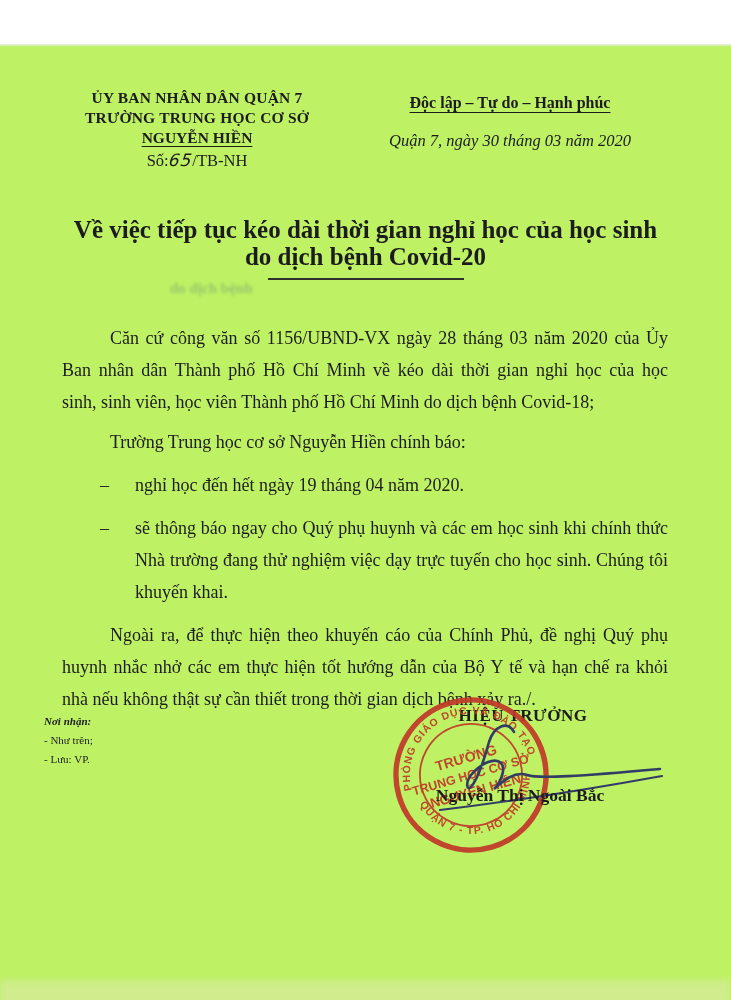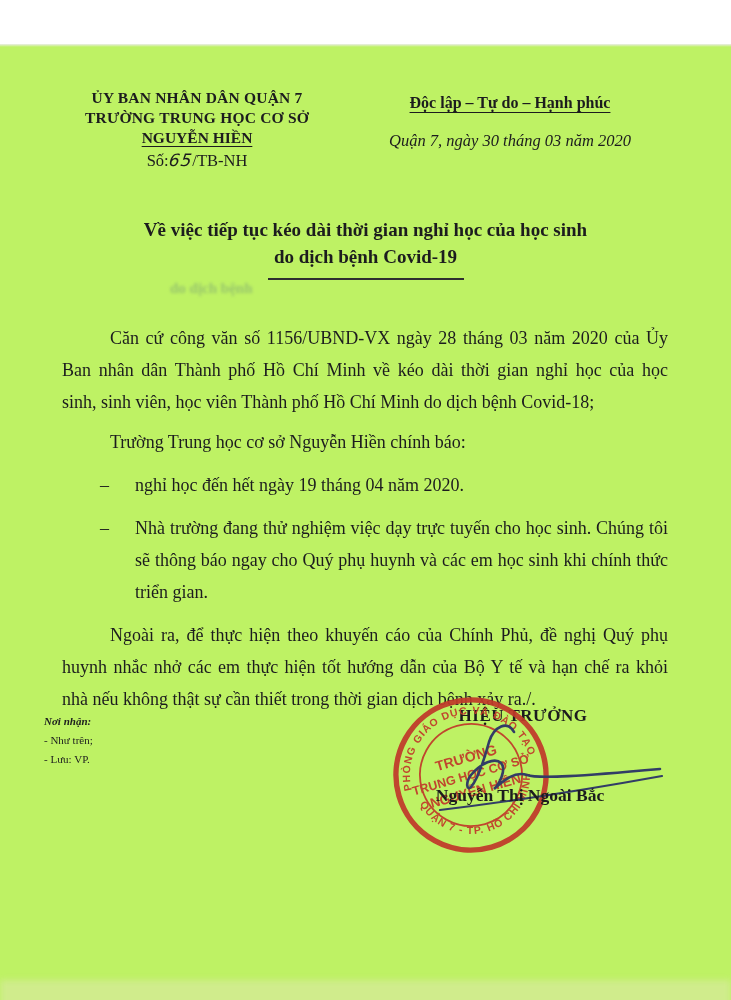--- a/index.html
+++ b/index.html
@@ -25,21 +25,21 @@
     font-family:"DejaVu Sans",sans-serif;font-style:italic;font-size:17px;
     letter-spacing:1px;display:inline-block;transform:skewX(-8deg);
   }
   .hdr-right{position:absolute;top:46px;left:342px;width:336px;text-align:center;line-height:21px;}
   .hdr-right .nat{font-weight:bold;font-size:16px;letter-spacing:.2px;}
   .hdr-right .motto{font-weight:bold;font-size:16px;text-decoration:underline;text-underline-offset:4px;margin-top:2px;}
   .hdr-right .pdate{font-style:italic;font-size:16.5px;margin-top:17px;}
   
   .title{position:absolute;top:172px;left:0;width:731px;text-align:center;}
   .title .t1{font-weight:bold;font-size:20px;margin-bottom:5px;}
-  .title .t2,.title .t3{font-weight:bold;font-size:19px;line-height:27px;}
+  .title .t2,.title .t3{font-weight:bold;font-size:25px;line-height:27px;}
   .title-rule{width:196px;border:none;border-top:2px solid #2f2f2f;margin:8px auto 0 auto;}
   
   .body{position:absolute;top:278px;left:62px;width:606px;font-size:18px;line-height:32px;}
   .jline{text-align:justify;text-align-last:justify;white-space:nowrap;overflow:visible;}
   .jlast{text-align:left;white-space:nowrap;}
   .indent{text-indent:48px;}
   .para{margin:0;}
   .p2{margin-top:8px;}
   .bullet{position:relative;margin-top:11px;margin-left:38px;padding-left:35px;}
   .bullet .dash{position:absolute;left:0;top:0;}
@@ -74,43 +74,43 @@
     <div class="doc-number"><span>Số:</span><span class="handwritten">65</span><span>/TB-NH</span></div>
   </div>
 
   <div class="hdr-right">
     <div class="motto">Độc lập – Tự do – Hạnh phúc</div>
     <div class="pdate">Quận 7, ngày 30 tháng 03 năm 2020</div>
   </div>
 
   <div class="title">
     <div class="t2">Về việc tiếp tục kéo dài thời gian nghỉ học của học sinh</div>
-    <div class="t3">do dịch bệnh Covid-19</div>
+    <div class="t3">do dịch bệnh Covid-20</div>
     <hr class="title-rule">
   </div>
 
   <div class="body">
     <div class="para p1">
       <div class="jline indent">Căn cứ công văn số 1156/UBND-VX ngày 28 tháng 03 năm 2020 của Ủy</div>
       <div class="jline">Ban nhân dân Thành phố Hồ Chí Minh về kéo dài thời gian nghỉ học của học</div>
       <div class="jlast">sinh, sinh viên, học viên Thành phố Hồ Chí Minh do dịch bệnh Covid-18;</div>
     </div>
 
     <div class="para p2 indent">Trường Trung học cơ sở Nguyễn Hiền chính báo:</div>
 
     <div class="bullet">
       <span class="dash">–</span>
       <div class="jlast">nghỉ học đến hết ngày 19 tháng 04 năm 2020.</div>
     </div>
 
     <div class="bullet">
       <span class="dash">–</span>
+      <div class="jline">sẽ thông báo ngay cho Quý phụ huynh và các em học sinh khi chính thức</div>
       <div class="jline">Nhà trường đang thử nghiệm việc dạy trực tuyến cho học sinh. Chúng tôi</div>
-      <div class="jline">sẽ thông báo ngay cho Quý phụ huynh và các em học sinh khi chính thức</div>
-      <div class="jlast">triển gian.</div>
+      <div class="jlast">khuyến khai.</div>
     </div>
 
     <div class="para p3">
       <div class="jline indent">Ngoài ra, để thực hiện theo khuyến cáo của Chính Phủ, đề nghị Quý phụ</div>
       <div class="jline">huynh nhắc nhở các em thực hiện tốt hướng dẫn của Bộ Y tế và hạn chế ra khỏi</div>
       <div class="jlast">nhà nếu không thật sự cần thiết trong thời gian dịch bệnh xảy ra./.</div>
     </div>
   </div>
 
   <div class="recipients">

